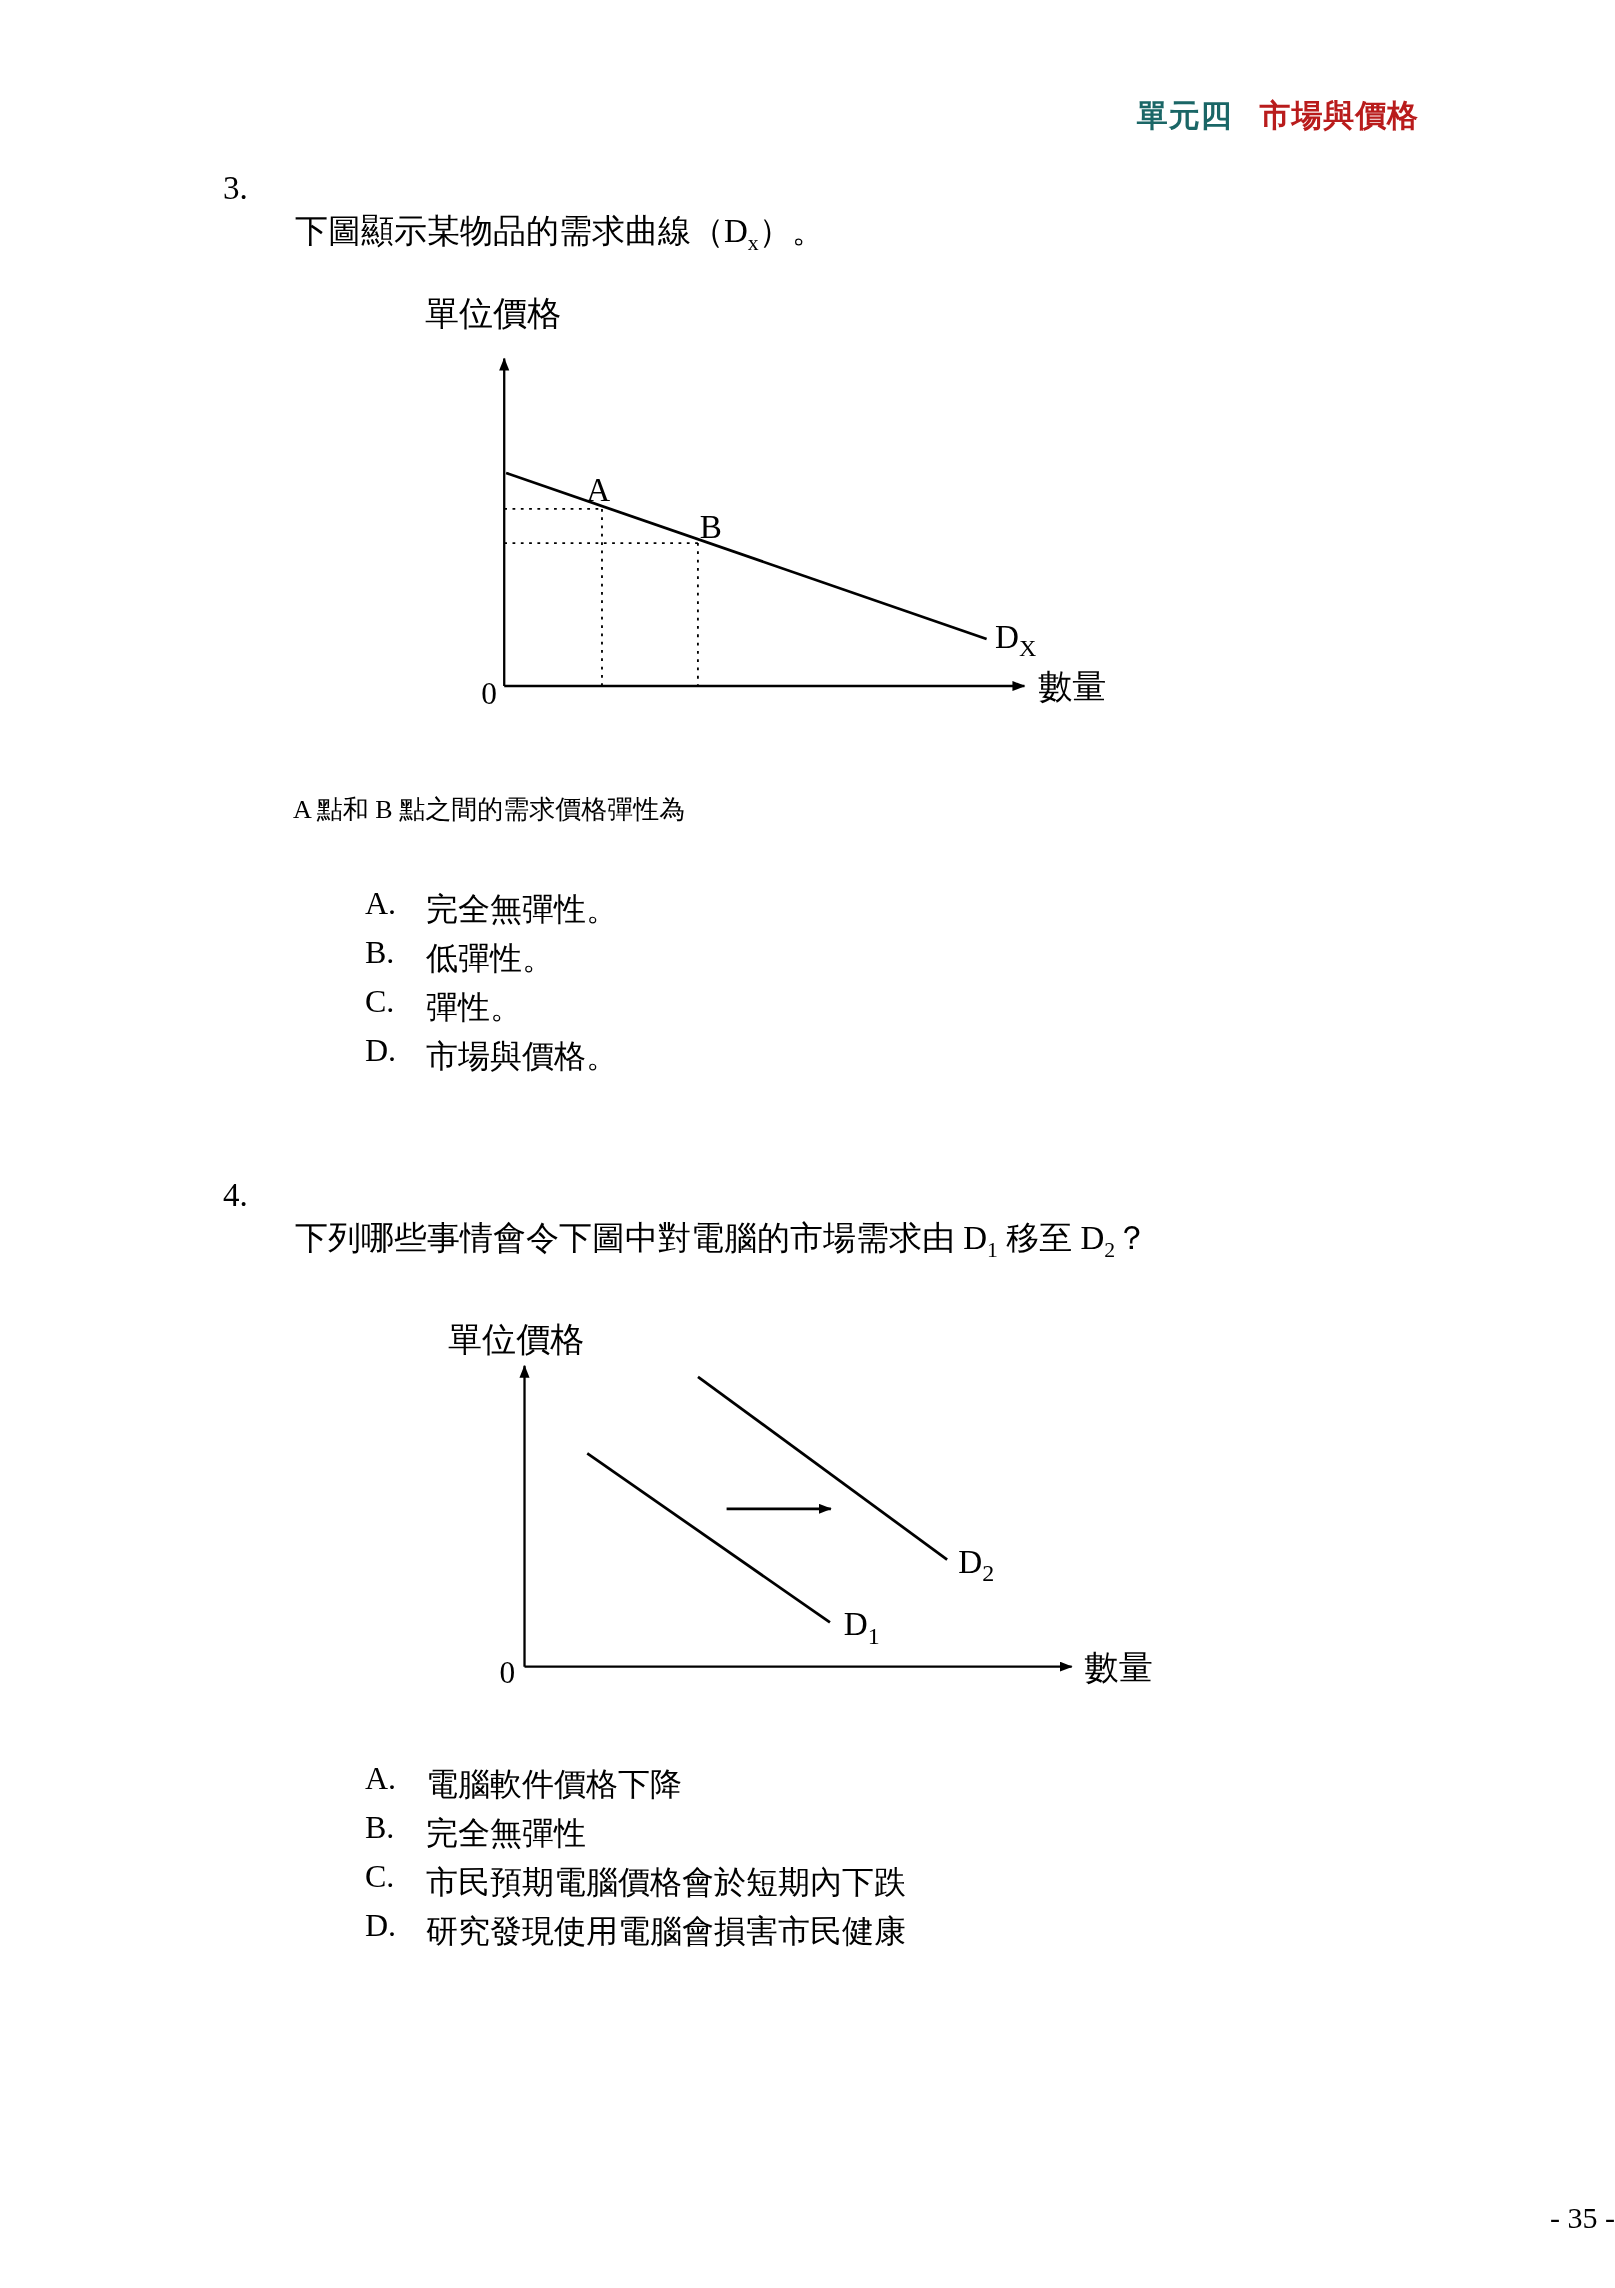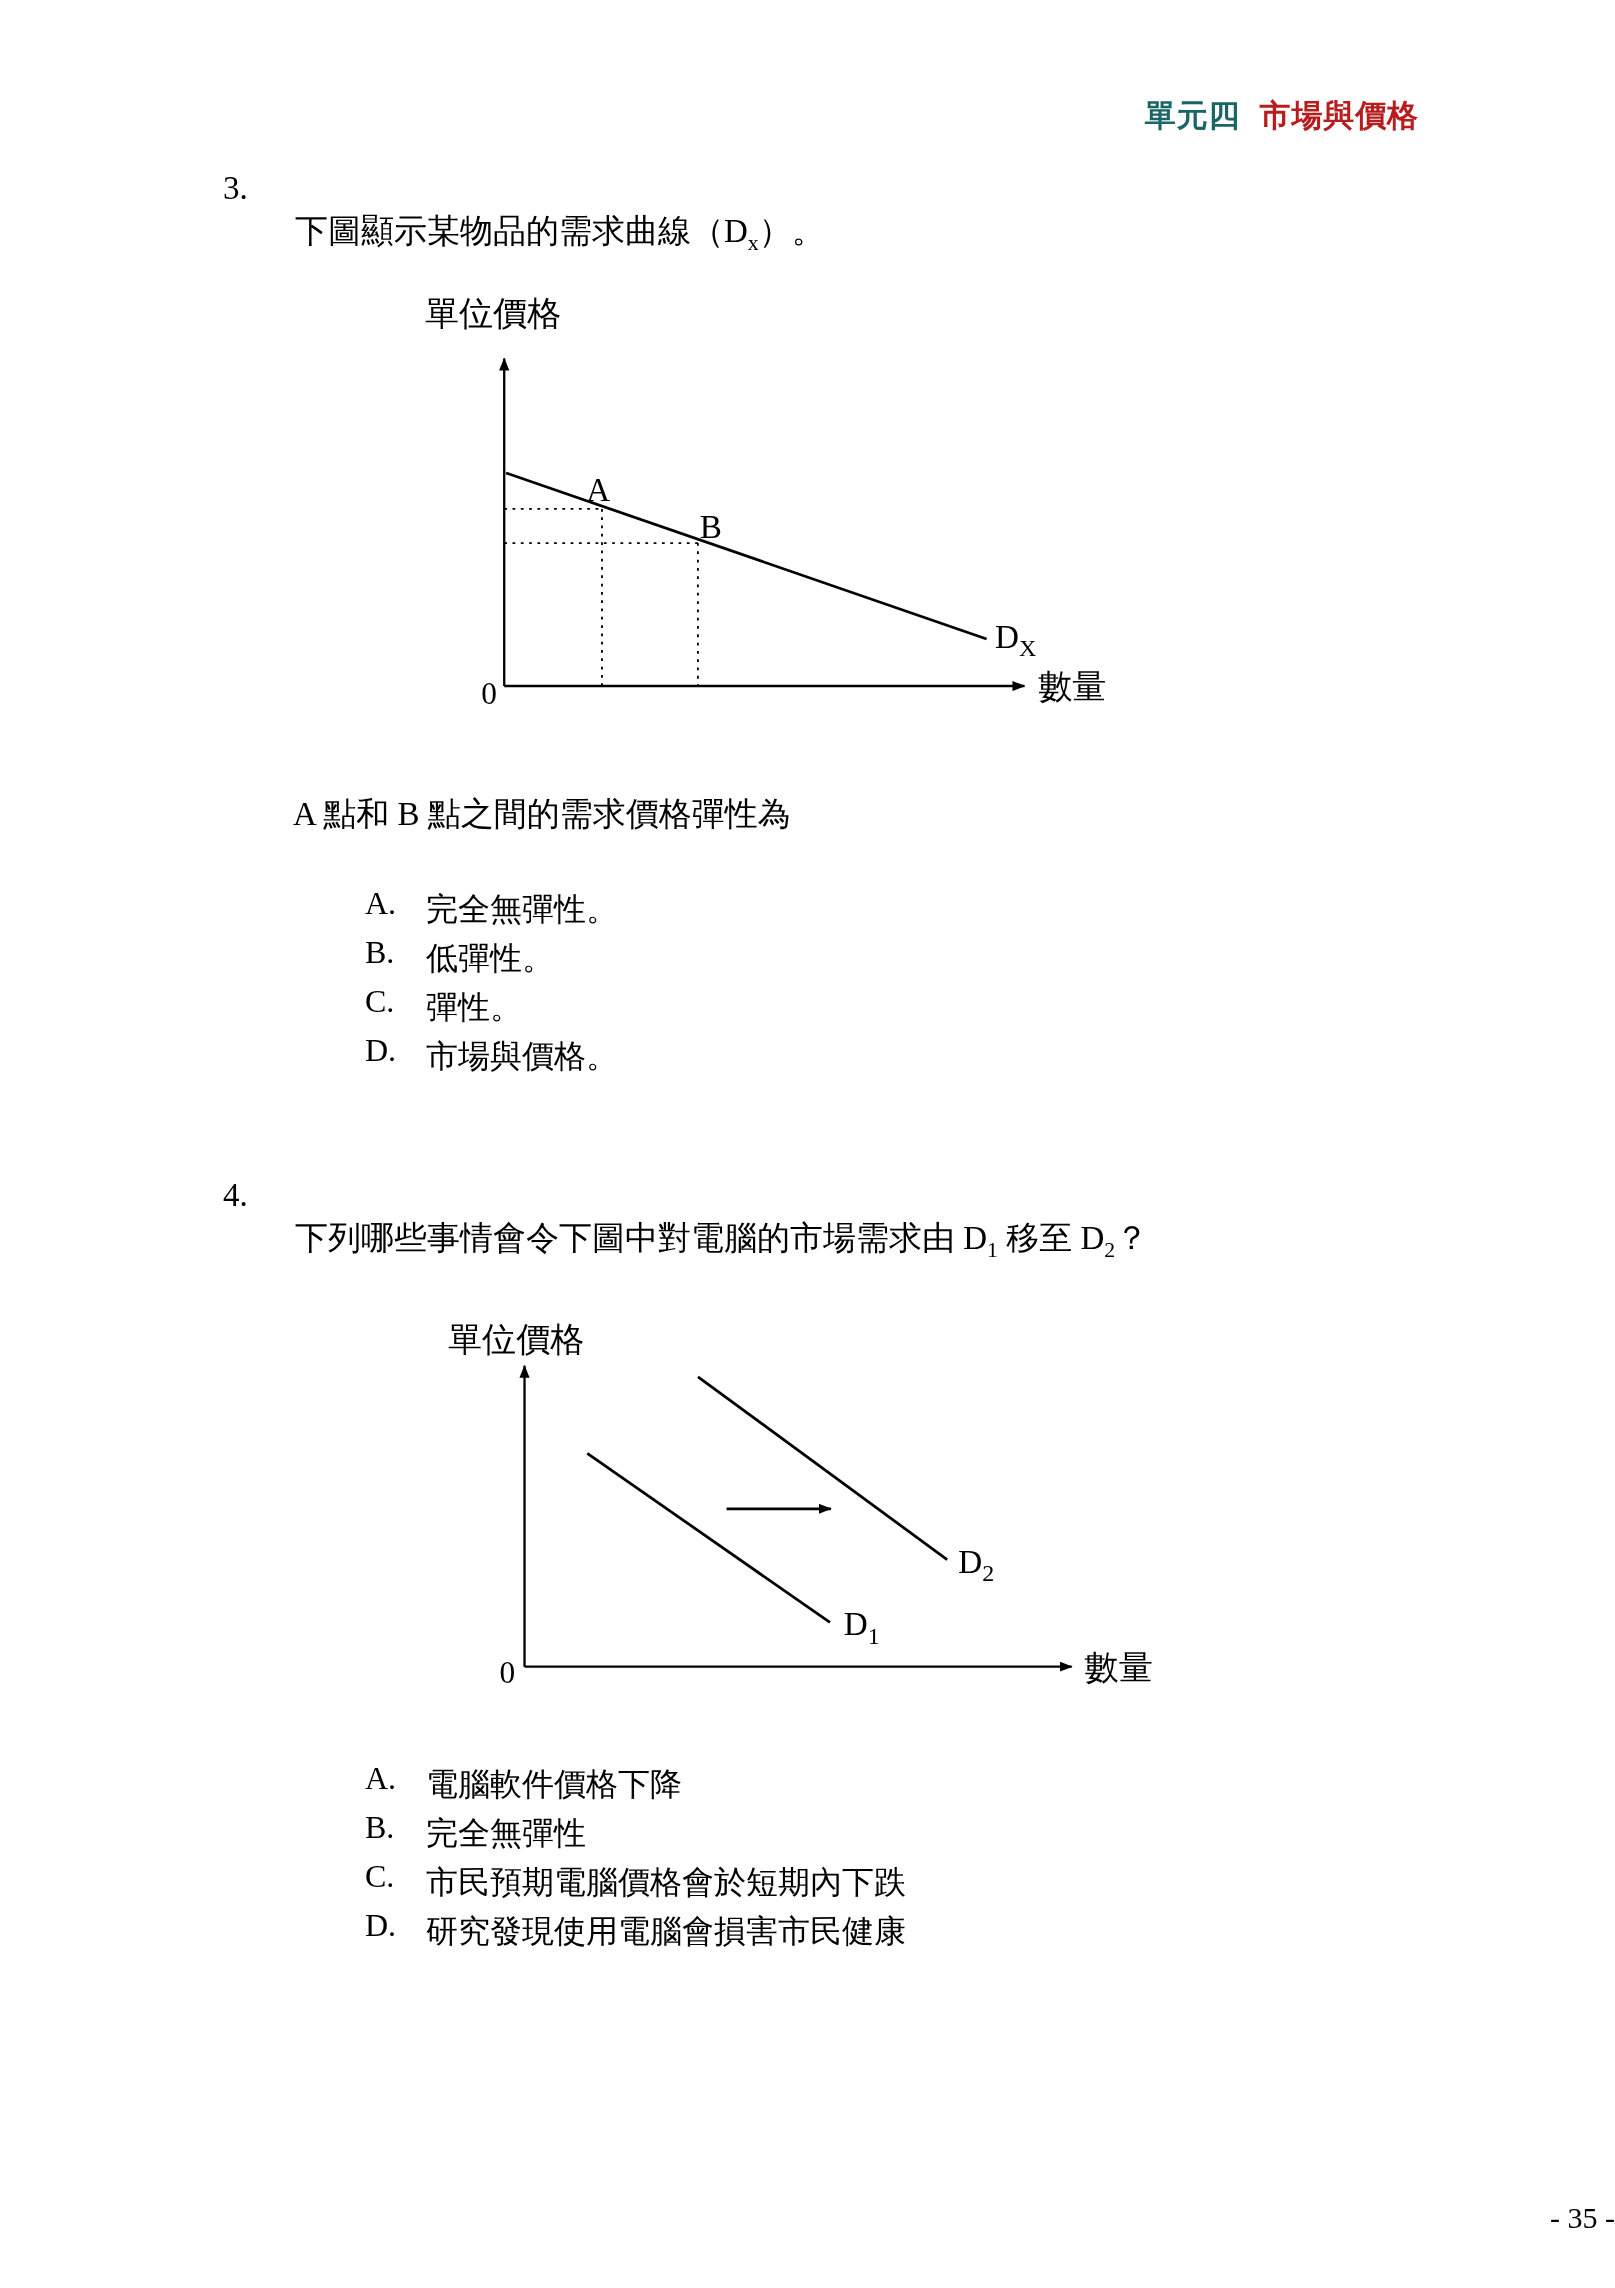--- a/index.html
+++ b/index.html
@@ -10,29 +10,29 @@
     color:#000;
   }
   .page { position:relative; width:1615px; height:2289px; background:#ffffff; overflow:hidden; }
   .abs { position:absolute; }
 
   .header {
     top:95px; right:196px;
     font-family:"Liberation Sans","DejaVu Sans",sans-serif;
     font-weight:bold; font-size:31px; letter-spacing:0.9px;
   }
-  .unit-label { color:#1a6666; margin-right:19px; }
+  .unit-label { color:#1a6666; margin-right:27px; }
   .unit-title { color:#b91c1c; }
 
   .q-row { display:flex; font-size:33px; line-height:1.25; }
   .q-num { width:72px; flex:0 0 72px; }
   .q-text { white-space:nowrap;margin-top:43px; }
   sub { font-size:0.66em; line-height:0; }
 
-  .sub-question { font-size:33px; }
+  .sub-question { font-size:26px; }
 
   .options { }
   .option-row { display:flex; height:49px; align-items:center; font-size:32px; }
   .opt-label { width:61px; flex:0 0 61px; }
   .opt-text { white-space:nowrap;margin-top:12px; }
 
   svg text { font-family:"Liberation Serif","DejaVu Serif",serif; fill:#000; }
   .footer { left:0; right:0; top:2201px; text-align:right; font-size:30px; }
 </style>
 </head>

